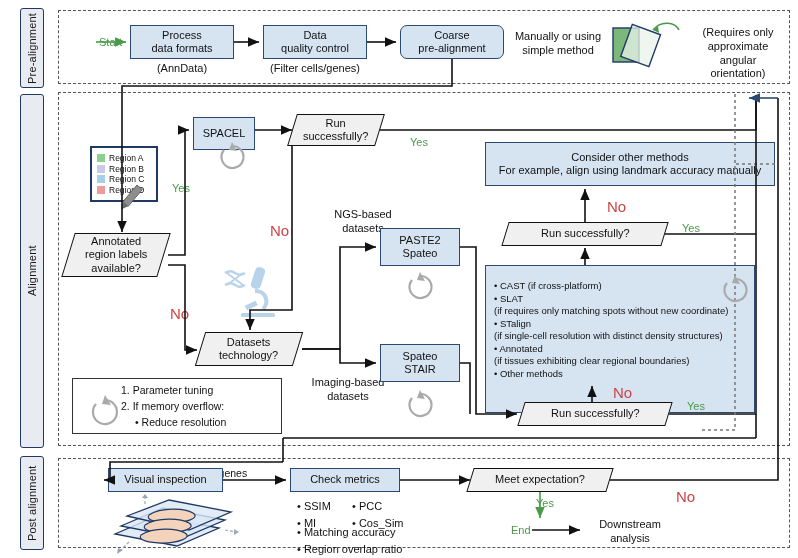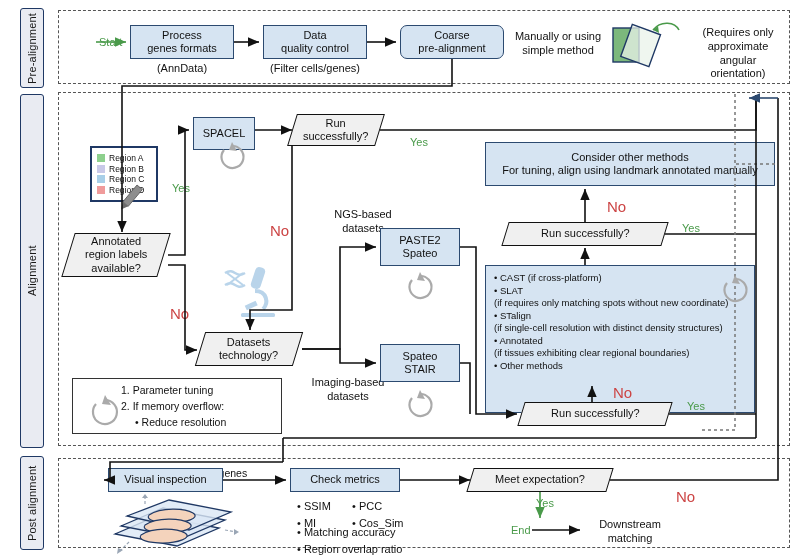--- a/index.html
+++ b/index.html
@@ -98,21 +98,21 @@
   <div class="stage-label" style="left:20px;top:94px;width:22px;height:352px;">Alignment</div>
   <div class="stage-label" style="left:20px;top:456px;width:22px;height:92px;">Post alignment</div>
 
   <div class="stage-box" style="left:58px;top:10px;width:730px;height:72px;"></div>
   <div class="stage-box" style="left:58px;top:92px;width:730px;height:352px;"></div>
   <div class="stage-box" style="left:58px;top:458px;width:730px;height:88px;"></div>
 
   <div class="start" style="left:70px;top:36px;margin-left:29px;">Start</div>
 
   <div class="pbox" style="left:130px;top:25px;width:104px;height:34px;white-space:pre-line;">Process
-genes formats</div>
+data formats</div>
   <div class="cap" style="left:130px;top:62px;width:104px;">(AnnData)</div>
 
   <div class="pbox" style="left:263px;top:25px;width:104px;height:34px;white-space:pre-line;">Data
 quality control</div>
   <div class="cap" style="left:255px;top:62px;width:120px;">(Filter cells/genes)</div>
 
   <div class="pbox" style="left:400px;top:25px;width:104px;height:34px;white-space:pre-line;border-radius:7px;">Coarse
 pre-alignment</div>
 
   <div class="cap" style="left:510px;top:30px;width:96px;white-space:pre-line;">Manually or using
@@ -199,30 +199,30 @@
   <div class="cap" style="left:300px;top:376px;width:96px;white-space:pre-line;">Imaging-based
 datasets</div>
 
   <div class="pbox" style="left:380px;top:228px;width:80px;height:38px;white-space:pre-line;">PASTE2
 Spateo</div>
   <div class="pbox" style="left:380px;top:344px;width:80px;height:38px;white-space:pre-line;">Spateo
 STAIR</div>
 
   <div class="pbox" style="left:485px;top:142px;width:290px;height:44px;flex-direction:column;">
     <div>Consider other methods</div>
-    <div>For tuning, align using landmark annotated manually</div>
+    <div>For example, align using landmark accuracy manually</div>
   </div>
 
   <div class="dec" style="left:505px;top:222px;width:160px;height:24px;">
     <span>Run successfully?</span>
   </div>
   <div class="no" style="left:607px;top:198px;">No</div>
   <div class="yes" style="left:682px;top:222px;">Yes</div>
 
-  <div class="pbox left-al" style="left:485px;top:265px;width:270px;height:148px;padding:6px 8px;font-size:9.5px;line-height:1.32;flex-direction:column;">
+  <div class="pbox left-al" style="left:485px;top:265px;width:270px;height:148px;padding:14px 8px;font-size:9.5px;line-height:1.32;flex-direction:column;">
     <div>• CAST (if cross-platform)</div>
     <div>• SLAT</div>
     <div>(if requires only matching spots without new coordinate)</div>
     <div>• STalign</div>
     <div>(if single-cell resolution with distinct density structures)</div>
     <div>• Annotated</div>
     <div>(if tissues exhibiting clear regional boundaries)</div>
     <div>• Other methods</div>
   </div>
 
@@ -278,21 +278,21 @@
   </div>
 
   <div class="dec" style="left:470px;top:468px;width:140px;height:24px;">
     <span>Meet expectation?</span>
   </div>
   <div class="yes" style="left:536px;top:497px;">Yes</div>
   <div class="no" style="left:676px;top:488px;">No</div>
 
   <div class="start" style="left:511px;top:524px;">End</div>
   <div class="cap" style="left:585px;top:518px;width:90px;white-space:pre-line;">Downstream
-matching</div>
+analysis</div>
 
   <svg class="ov" viewBox="0 0 798 558">
     <defs>
       <marker id="ah" markerWidth="8" markerHeight="8" refX="7" refY="3" orient="auto">
         <path d="M0,0 L7,3 L0,6 z" fill="#111"></path>
       </marker>
       <marker id="ahg" markerWidth="8" markerHeight="8" refX="7" refY="3" orient="auto">
         <path d="M0,0 L7,3 L0,6 z" fill="#4a9a4a"></path>
       </marker>
       <marker id="ahb" markerWidth="8" markerHeight="8" refX="7" refY="3" orient="auto">

